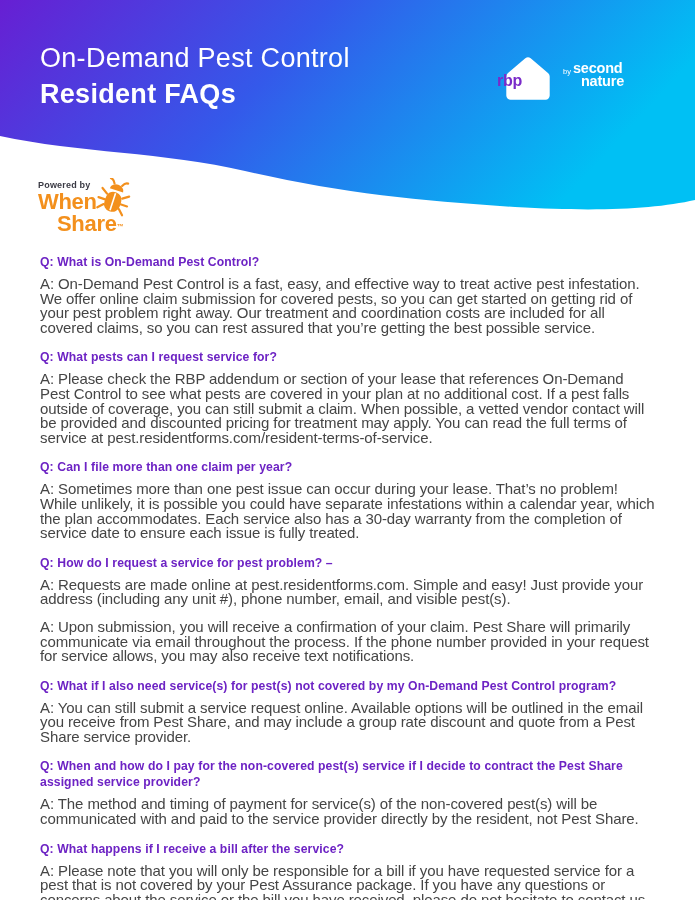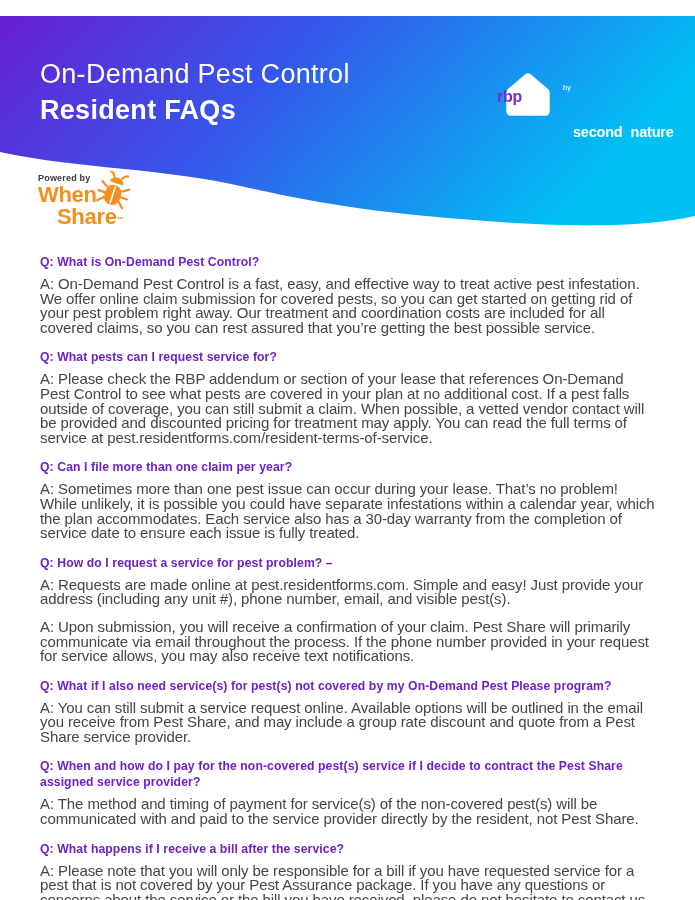--- a/index.html
+++ b/index.html
@@ -15,40 +15,40 @@
     --powered-gray:#3A3A44;
   }
   *{box-sizing:border-box;margin:0;padding:0;}
   html,body{background:#e8e8e8;}
   body{font-family:"Liberation Sans","DejaVu Sans",sans-serif;}
   .page{
     position:relative;width:695px;height:900px;margin:0 auto;
     background:#ffffff;overflow:hidden;
   }
   
-  .hero{position:absolute;top:16px;left:0;width:610px;height:215px;}
+  .hero{position:absolute;top:0;left:0;width:610px;height:215px;}
   .hero-wave{position:absolute;top:0;left:0;width:695px;height:215px;display:block;}
   .hero-titles{position:absolute;left:40px;top:40px;color:#ffffff;}
   .title-line1{font-size:27px;font-weight:500;line-height:36px;letter-spacing:.3px;}
   .title-line2{font-size:27px;font-weight:700;line-height:36px;letter-spacing:.3px;}
   
   .rbp{position:absolute;left:497px;top:48px;width:62px;height:62px;}
   .rbp svg{display:block;width:62px;height:62px;}
   .rbp-text{
     position:absolute;left:0;top:24px;width:100%;
     color:var(--rbp-purple);font-size:16px;font-weight:700;letter-spacing:-.3px;
   }
   
   .sn{position:absolute;left:563px;top:62px;display:flex;color:#ffffff;}
   .sn-by{font-size:7.5px;font-weight:400;margin:5px 2px 0 0;}
-  .sn-stack{display:flex;flex-direction:row;margin-top:48px;}
+  .sn-stack{display:flex;flex-direction:column;}
   .sn-word1{font-size:14.5px;font-weight:700;line-height:13px;letter-spacing:-.2px;}
   .sn-word2{font-size:14.5px;font-weight:700;line-height:13px;letter-spacing:-.2px;margin-left:8px;}
   
-  .ps{position:absolute;left:38px;top:173px;width:140px;height:62px;}
+  .ps{position:absolute;left:38px;top:180px;width:140px;height:62px;}
   .ps-powered{font-size:9px;font-weight:700;color:var(--powered-gray);letter-spacing:.2px;}
   .ps-pest{font-size:22px;font-weight:700;color:var(--pest-share-orange);line-height:22px;margin-top:1px;letter-spacing:-.3px;}
   .ps-share-row{margin-left:19px;line-height:22px;display:flex;align-items:flex-start;}
   .ps-share{font-size:22px;font-weight:700;color:var(--pest-share-orange);letter-spacing:-.3px;}
   .ps-tm{font-size:7px;font-weight:700;color:var(--pest-share-orange);margin-top:3px;}
   .ps-bug{position:absolute;left:58px;top:-2px;width:36px;height:40px;}
   
   .content{position:absolute;top:243px;left:40px;width:616px;}
   .faq-q{
     color:var(--question-purple);font-size:12.2px;font-weight:700;
@@ -147,21 +147,21 @@
       <p class="faq-a">A: Sometimes more than one pest issue can occur during your lease. That’s no problem! While unlikely, it is possible you could have separate infestations within a calendar year, which the plan accommodates. Each service also has a 30-day warranty from the completion of service date to ensure each issue is fully treated.</p>
     </section>
     <section class="faq">
       <h3 class="faq-q">Q: How do I request a service for pest problem? –</h3>
       <p class="faq-a">A: Requests are made online at pest.residentforms.com. Simple and easy! Just provide your address (including any unit #), phone number, email, and visible pest(s).</p>
     </section>
     <section class="faq">
       <p class="faq-a">A: Upon submission, you will receive a confirmation of your claim. Pest Share will primarily communicate via email throughout the process. If the phone number provided in your request for service allows, you may also receive text notifications.</p>
     </section>
     <section class="faq">
-      <h3 class="faq-q">Q: What if I also need service(s) for pest(s) not covered by my On-Demand Pest Please program?</h3>
+      <h3 class="faq-q">Q: What if I also need service(s) for pest(s) not covered by my On-Demand Pest Control program?</h3>
       <p class="faq-a">A: You can still submit a service request online. Available options will be outlined in the email you receive from Pest Share, and may include a group rate discount and quote from a Pest Share service provider.</p>
     </section>
     <section class="faq">
       <h3 class="faq-q">Q: When and how do I pay for the non-covered pest(s) service if I decide to contract the Pest Share assigned service provider?</h3>
       <p class="faq-a">A: The method and timing of payment for service(s) of the non-covered pest(s) will be communicated with and paid to the service provider directly by the resident, not Pest Share.</p>
     </section>
     <section class="faq">
       <h3 class="faq-q">Q: What happens if I receive a bill after the service?</h3>
       <p class="faq-a">A: Please note that you will only be responsible for a bill if you have requested service for a pest that is not covered by your Pest Assurance package. If you have any questions or concerns about the service or the bill you have received, please do not hesitate to contact us at claims@pestshare.com. We are here to help you resolve any issues and provide you with the best possible service.</p>
     </section>

